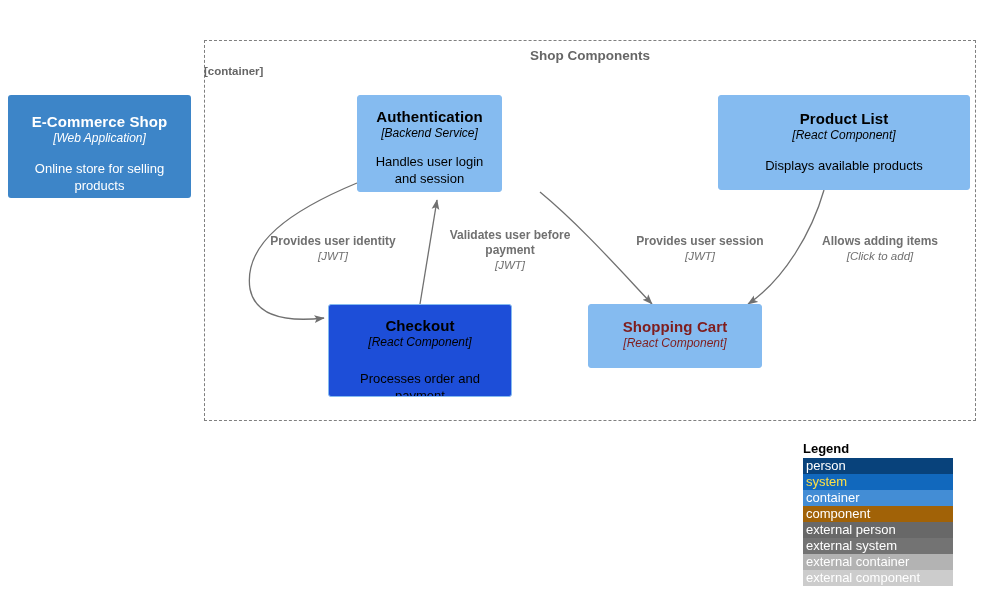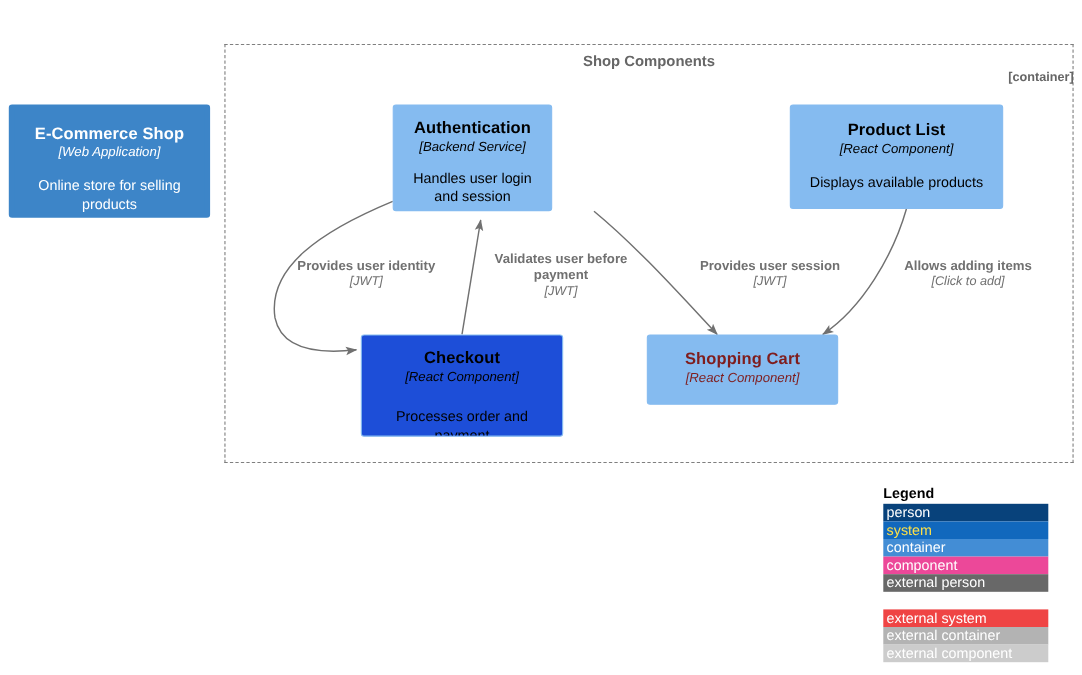--- a/index.html
+++ b/index.html
@@ -22,21 +22,21 @@
     position:absolute;
     text-align:center;
     color:#666666;
     font-weight:bold;
     font-size:13.5px;
     line-height:16px;
     white-space:nowrap;
   }
   .boundary-subtitle{
     position:absolute;
-    text-align:right;
+    text-align:left;
     color:#666666;
     font-weight:bold;
     font-size:11.5px;
     line-height:14px;
     white-space:nowrap;
   }
 
   
   .node{
     position:absolute;
@@ -164,21 +164,21 @@
     <div class="n-type">[Web  Application]</div>
     <div class="n-desc" style="margin-top:14px;">Online store for selling products</div>
   </div>
 
   <div class="node component" style="left: 357px; top: 95px; width: 145px; height: 97px; padding-top: 11px; background: rgb(133, 187, 240); border-color: rgb(133, 187, 240); color: rgb(0, 0, 0);">
     <div class="n-title">Authentication</div>
     <div class="n-type">[Backend Service]</div>
     <div class="n-desc" style="margin-top:12px;">Handles user login and session</div>
   </div>
 
-  <div class="node component" style="left: 718px; top: 95px; width: 194px; height: 95px; padding-top: 13px; background: rgb(133, 187, 240); border-color: rgb(133, 187, 240); color: rgb(0, 0, 0);">
+  <div class="node component" style="left: 718px; top: 95px; width: 252px; height: 95px; padding-top: 13px; background: rgb(133, 187, 240); border-color: rgb(133, 187, 240); color: rgb(0, 0, 0);">
     <div class="n-title">Product List</div>
     <div class="n-type">[React  Component]</div>
     <div class="n-desc" style="margin-top:14px;">Displays available products</div>
   </div>
 
   <div class="node component" style="left: 328px; top: 304px; width: 184px; height: 93px; padding-top: 11px; background: #1d4ed8; border-color: rgb(133, 187, 240); color: rgb(0, 0, 0);">
     <div class="n-title">Checkout</div>
     <div class="n-type">[React   Component]</div>
     <div class="n-desc" style="margin-top:20px;">Processes order and payment</div>
   </div>
@@ -188,21 +188,21 @@
     <div class="n-type">[React  Component]</div>
     <div class="n-desc" style="margin-top:14px;">Stores selected items</div>
   </div>
 
   <div class="legend" style="left:803px;top:441px;">
     <div class="legend-title">Legend</div>
     <div id="legend-rows">
         <div class="legend-row" style="background: rgb(8, 66, 123); color: rgb(255, 255, 255);">person</div>
         <div class="legend-row" style="background: rgb(17, 104, 189); color: #fde047;">system</div>
         <div class="legend-row" style="background: rgb(67, 141, 213); color: rgb(255, 255, 255);">container</div>
-        <div class="legend-row" style="background: #ec4899; color: rgb(255, 255, 255);">component</div>
+        <div class="legend-row" style="background: #a16207; color: rgb(255, 255, 255);">component</div>
         <div class="legend-row" style="background: rgb(104, 104, 104); color: rgb(255, 255, 255);">external person</div>
-        <div class="legend-row" style="background: #ef4444; color: rgb(255, 255, 255); margin-top: 16px;">external system</div>
+        <div class="legend-row" style="background: #737373; color: rgb(255, 255, 255);">external system</div>
         <div class="legend-row" style="background: rgb(179, 179, 179); color: rgb(255, 255, 255);">external container</div>
         <div class="legend-row" style="background: rgb(204, 204, 204); color: rgb(255, 255, 255);">external component</div>
       </div>
   </div>
 
 </div>
 
 </body></html>

